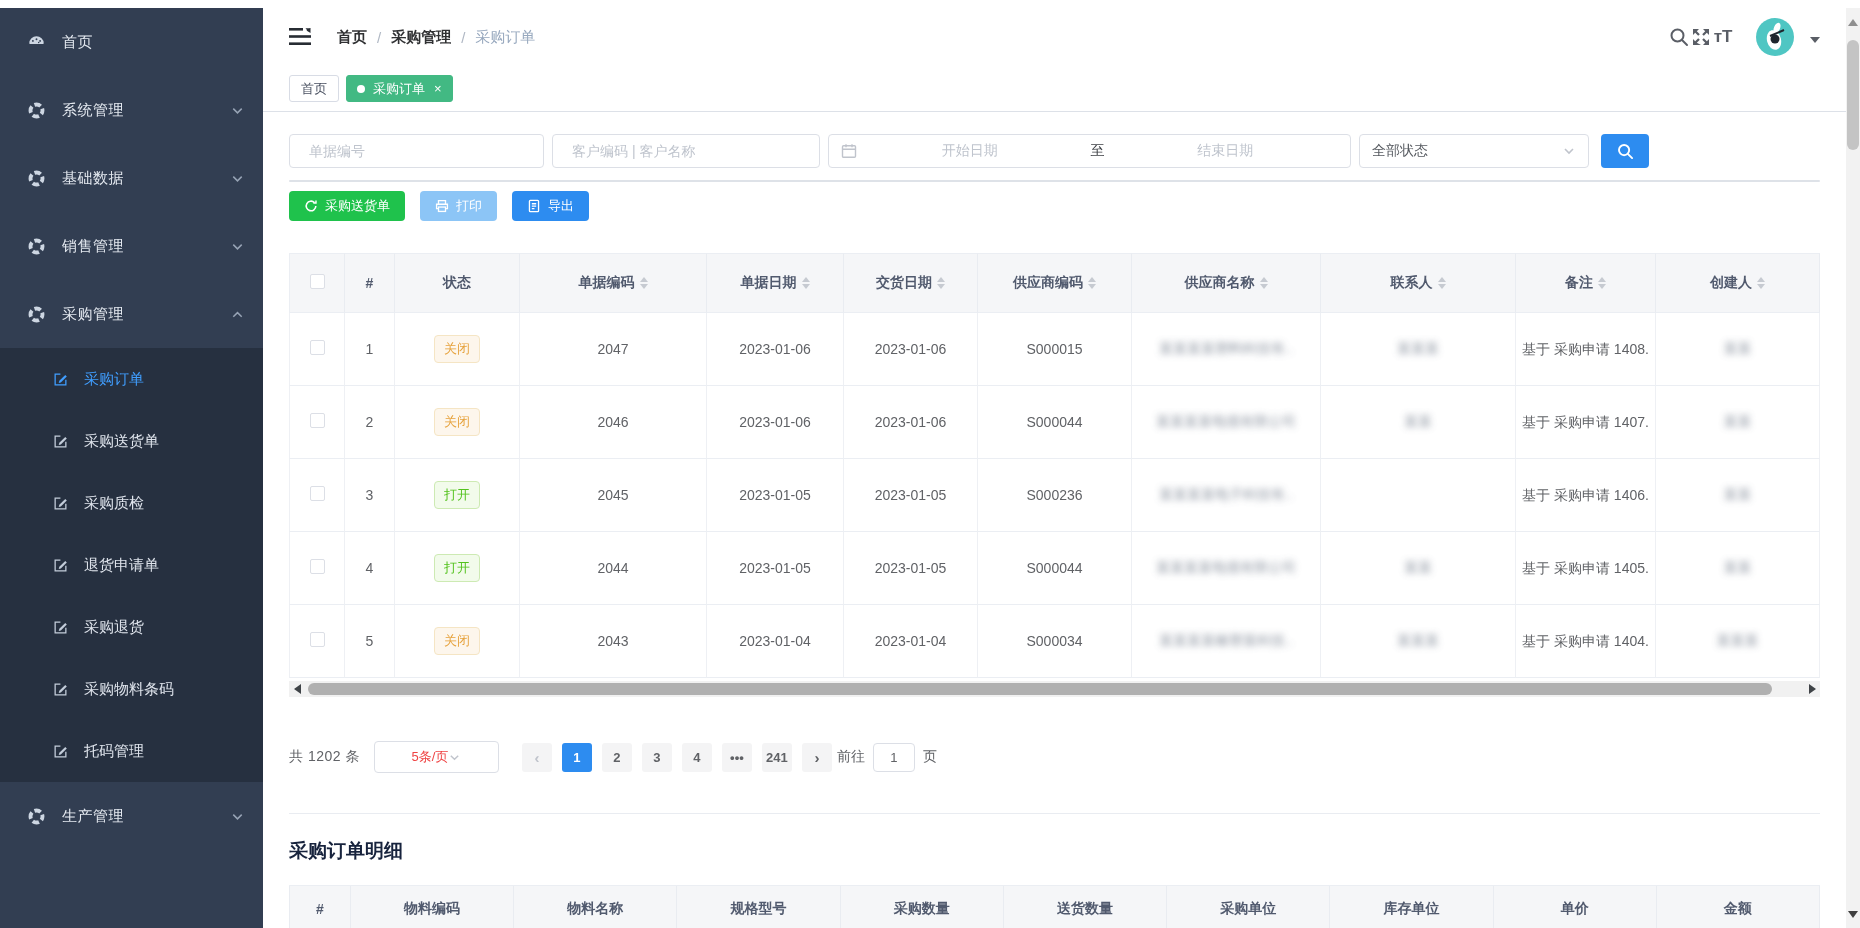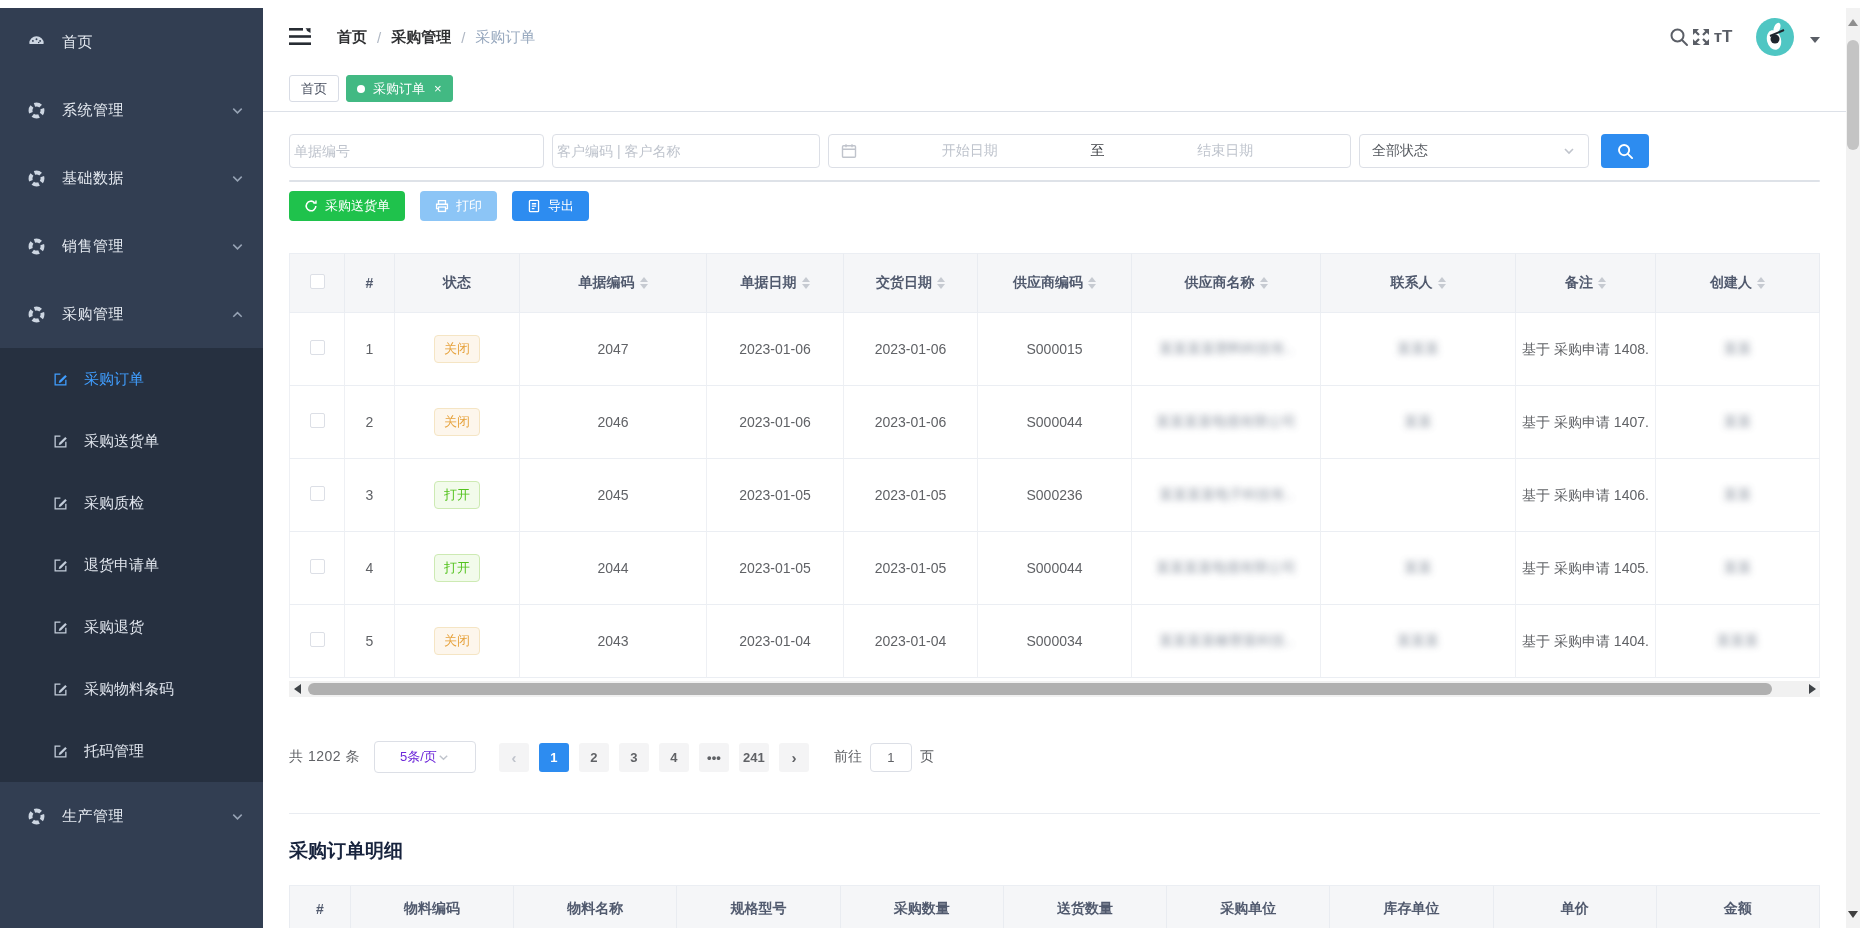--- a/index.html
+++ b/index.html
@@ -48,21 +48,21 @@
   .page-tab.active { background:#42b983; border-color:#42b983; color:#fff; padding:0 10px; }
   .tab-dot { width:8px; height:8px; border-radius:50%; background:#fff; margin-right:8px; }
   .tab-close { margin-left:9px; font-size:13px; line-height:1; color:#fff; cursor:pointer; }
 
   
   .content { position:absolute; left:263px; top:112px; right:14px; bottom:0;
     padding:0 26px; overflow:hidden; }
 
   .filter-row { margin-top:22px; display:flex; align-items:center; height:34px; }
   .f-input { height:34px; border:1px solid #dcdfe6; border-radius:4px; background:#fff;
-    font-size:14px; color:#606266; padding:0 4px; outline:none;
+    font-size:14px; color:#606266; padding:0 19px; outline:none;
     font-family:"Liberation Sans","DejaVu Sans",sans-serif; }
   .f-input::placeholder { color:#bfc4cd; }
   .inp-order { width:255px; margin-right:8px; }
   .inp-customer { width:268px; margin-right:8px; }
   .daterange { width:523px; height:34px; border:1px solid #dcdfe6; border-radius:4px;
     display:flex; align-items:center; padding:0 12px; margin-right:8px; background:#fff; }
   .daterange .cal { color:#c0c4cc; width:16px; height:16px; flex:0 0 auto; }
   .dr-part { flex:1; text-align:center; font-size:14px; color:#bfc4cd; }
   .dr-sep { font-size:14px; color:#3c3f44; padding:0 8px; }
   .f-select { width:230px; height:34px; border:1px solid #dcdfe6; border-radius:4px;
@@ -113,32 +113,32 @@
     align-items:center; justify-content:center; cursor:pointer; }
   .hs-arrow.left { left:0; } .hs-arrow.right { right:0; }
   .tri-l { width:0;height:0;border:5px solid transparent;border-right:7px solid #3f4347;border-left:none; }
   .tri-r { width:0;height:0;border:5px solid transparent;border-left:7px solid #3f4347;border-right:none; }
   .hs-thumb { position:absolute; top:2px; bottom:2px; left:19px; right:48px;
     background:#b0b0b0; border-radius:7px; cursor:pointer; }
 
   
   .pagination { margin-top:44px; display:flex; align-items:center; font-size:14px; color:#606266; }
   .pg-total { margin-right:14px; letter-spacing:.5px; }
-  .pg-size { width:102px; height:32px; border:1px solid #dcdfe6; border-radius:4px;
-    display:flex; align-items:center; justify-content:center; gap:0; color:#6d28d9;
+  .pg-size { width:125px; height:32px; border:1px solid #dcdfe6; border-radius:4px;
+    display:flex; align-items:center; justify-content:center; gap:0; color:#ef4444;
     font-size:13px; cursor:pointer; background:#fff; margin-right:18px; }
   .pg-size .sel-chev { color:#c0c4cc; display:flex; }
   .pg-btn { min-width:30px; height:29px; margin:0 5px; padding:0 4px; border:none; border-radius:3px;
     background:#f4f4f5; color:#606266; font-size:13px; font-weight:700; cursor:pointer;
     display:inline-flex; align-items:center; justify-content:center;
     font-family:"Liberation Sans","DejaVu Sans",sans-serif; }
   .pg-btn.active { background:#2d8cf0; color:#fff; }
   .pg-btn.nav { font-size:15px; }
   .pg-btn.disabled { color:#c0c4cc; cursor:default; }
-  .pg-goto { margin-left:20px; display:flex; align-items:center; gap:8px; }
+  .pg-goto { margin-left:0; display:flex; align-items:center; gap:8px; }
   .goto-input { width:42px; height:29px; border:1px solid #dcdfe6; border-radius:4px;
     text-align:center; font-size:13px; color:#606266; outline:none;
     font-family:"Liberation Sans","DejaVu Sans",sans-serif; }
 
   
   .detail-section { margin-top:40px; border-top:1px solid #e9ecf1; }
   .detail-title { margin-top:24px; font-size:19px; font-weight:700; color:#17233d; }
   .detail-header { margin-top:21px; display:flex; height:46px; background:#f5f6f8;
     border-top:1px solid #ebeef3; font-size:14px; font-weight:700; color:#515a6e; }
   .dh-cell { flex:1; display:flex; align-items:center; justify-content:center;

